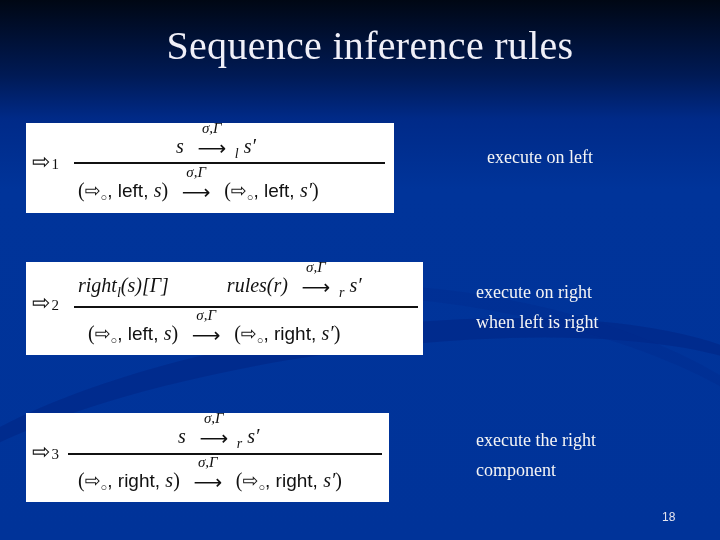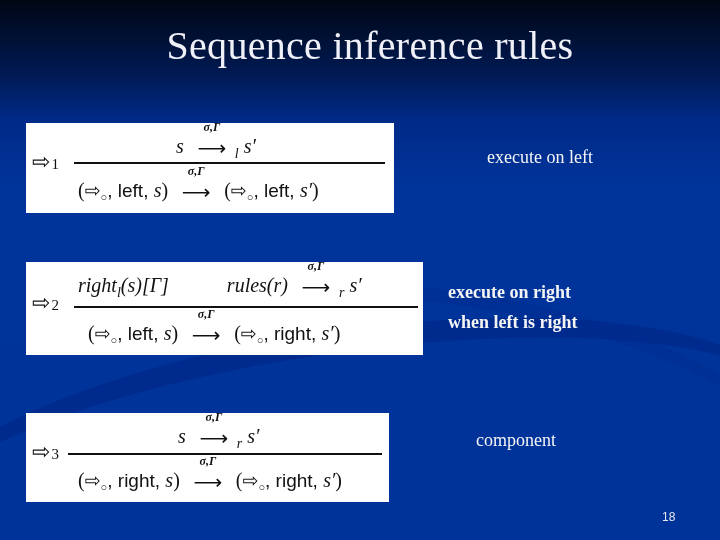--- a/index.html
+++ b/index.html
@@ -36,22 +36,22 @@
       position: absolute; white-space: nowrap; font-size: 20px; text-align: center;
     }
     .fracline { position: absolute; height: 2px; background: #111; }
     .it { font-style: italic; }
     .sf { font-family: "Liberation Sans", sans-serif; font-size: 19px; }
     .harrow {
       display: inline-block; position: relative; width: 46px; text-align: center;
       vertical-align: middle;
     }
     .harrow .lab {
-      position: absolute; left: 0; right: 0; top: -17px; font-size: 12px;
-      font-style: italic; text-align: center; font-weight: bold;
+      position: absolute; left: 0; right: 0; top: -17px; font-size: 15px;
+      font-style: italic; text-align: center;
     }
     .harrow .shaft { display: inline-block; font-size: 20px; line-height: 1; }
     .small-sub { font-size: 14px; font-style: italic; vertical-align: -5px; }
     .circsub { font-size: 11px; vertical-align: -4px; }
     .ar { font-size: 19px; }
     .desc {
       position: absolute; color: #f5f5f5; font-size: 18px; line-height: 30px;
       font-family: "Liberation Serif", serif;
     }
     .pagenum {
@@ -100,21 +100,21 @@
     <span class="harrow"><span class="lab">σ,Γ</span><span class="shaft">⟶</span></span><span class="small-sub">r</span>
     <span class="it">s′</span>
   </div>
   <div class="fracline" style="left:48px; top:44px; width:344px;"></div>
   <div class="conclusion" style="left:62px; top:60px;">
     <span>(</span><span class="ar">⇨</span><span class="circsub">○</span><span class="sf">, left, </span><span class="it">s</span><span>)</span>
     <span class="harrow"><span class="lab">σ,Γ</span><span class="shaft">⟶</span></span>
     <span>(</span><span class="ar">⇨</span><span class="circsub">○</span><span class="sf">, right, </span><span class="it">s′</span><span>)</span>
   </div>
 </div>
-<div class="desc" style="left:448px; top:277px;font-weight:bold;">
+<div class="desc" style="left:476px; top:277px;">
   <div>execute on right</div>
   <div>when left is right</div>
 </div>
 
 <div class="box" style="left:26px; top:413px; width:363px; height:89px;">
   <div class="rule-label" style="left:6px; top:28px;">
     <span class="arrow">⇨</span>
       <sub>3</sub>
   </div>
   <div class="premise" style="left:152px; top:12px;">
@@ -123,16 +123,17 @@
     <span class="it">s′</span>
   </div>
   <div class="fracline" style="left:42px; top:40px; width:314px;"></div>
   <div class="conclusion" style="left:52px; top:56px;">
     <span>(</span><span class="ar">⇨</span><span class="circsub">○</span><span class="sf">, right, </span><span class="it">s</span><span>)</span>
     <span class="harrow"><span class="lab">σ,Γ</span><span class="shaft">⟶</span></span>
     <span>(</span><span class="ar">⇨</span><span class="circsub">○</span><span class="sf">, right, </span><span class="it">s′</span><span>)</span>
   </div>
 </div>
 <div class="desc" style="left:476px; top:425px;">
+  <div>execute the right</div>
   <div>component</div>
 </div>
 
 <div class="pagenum">18</div>
 
 </body></html>

